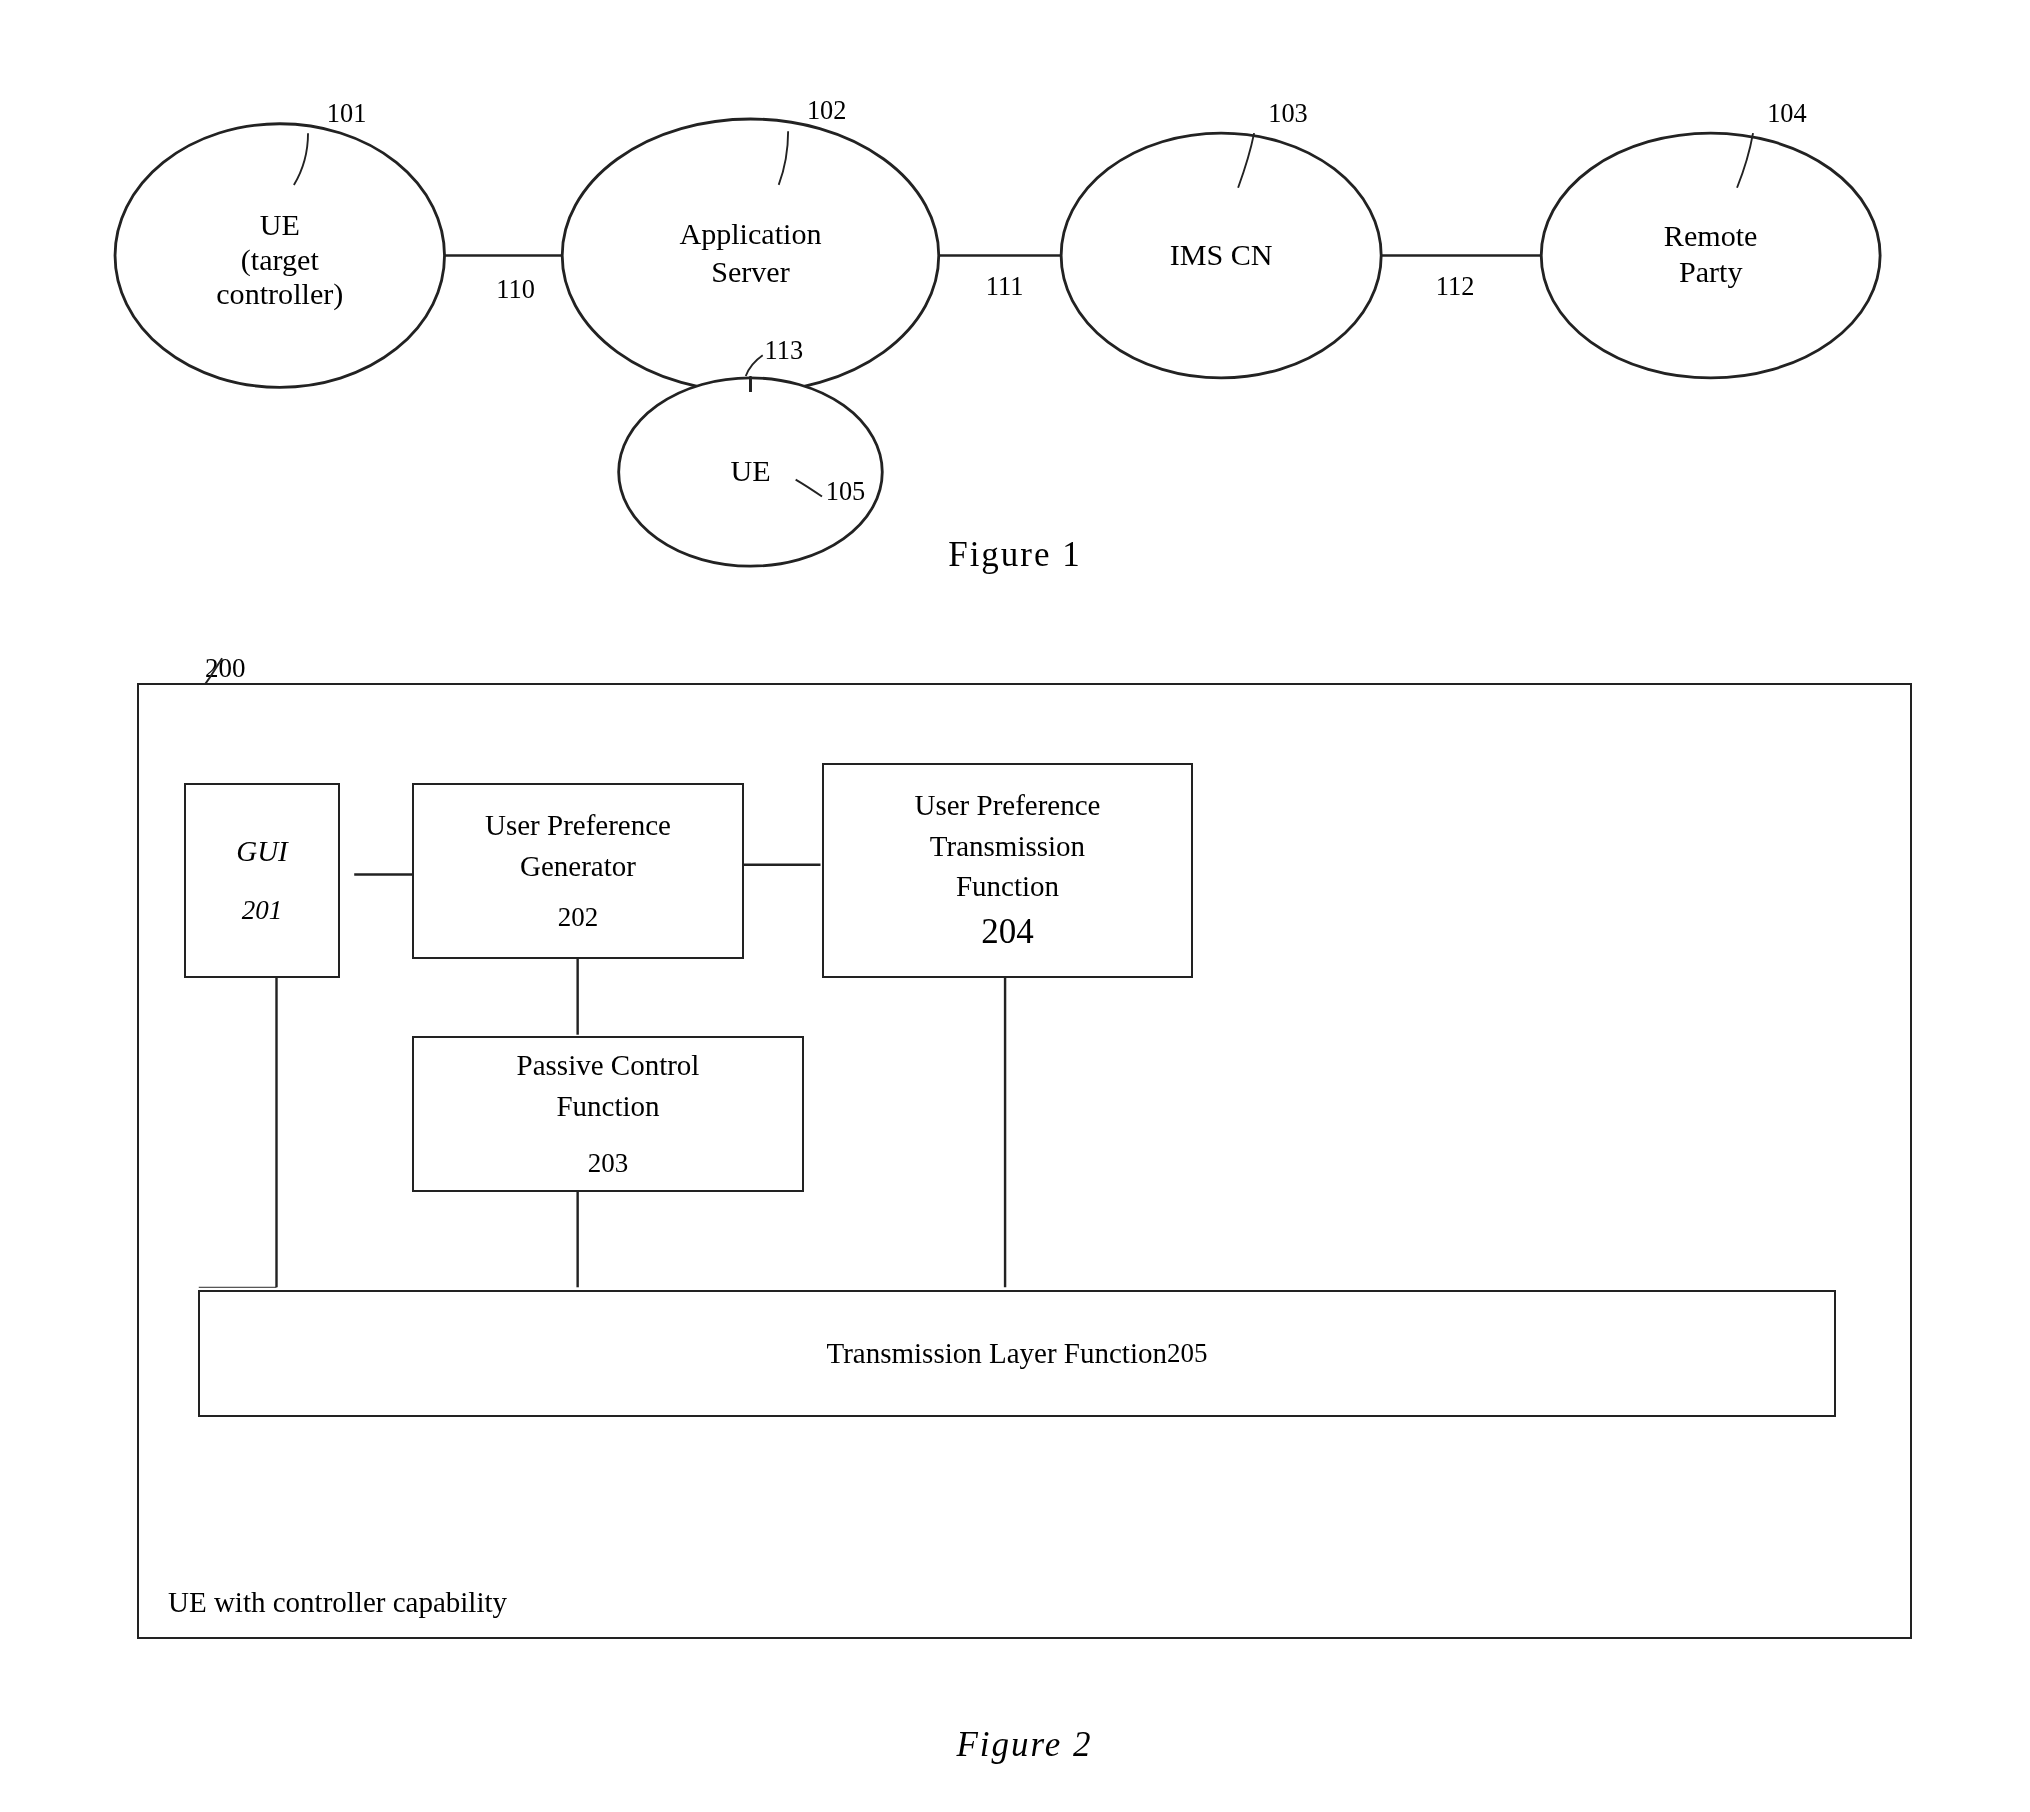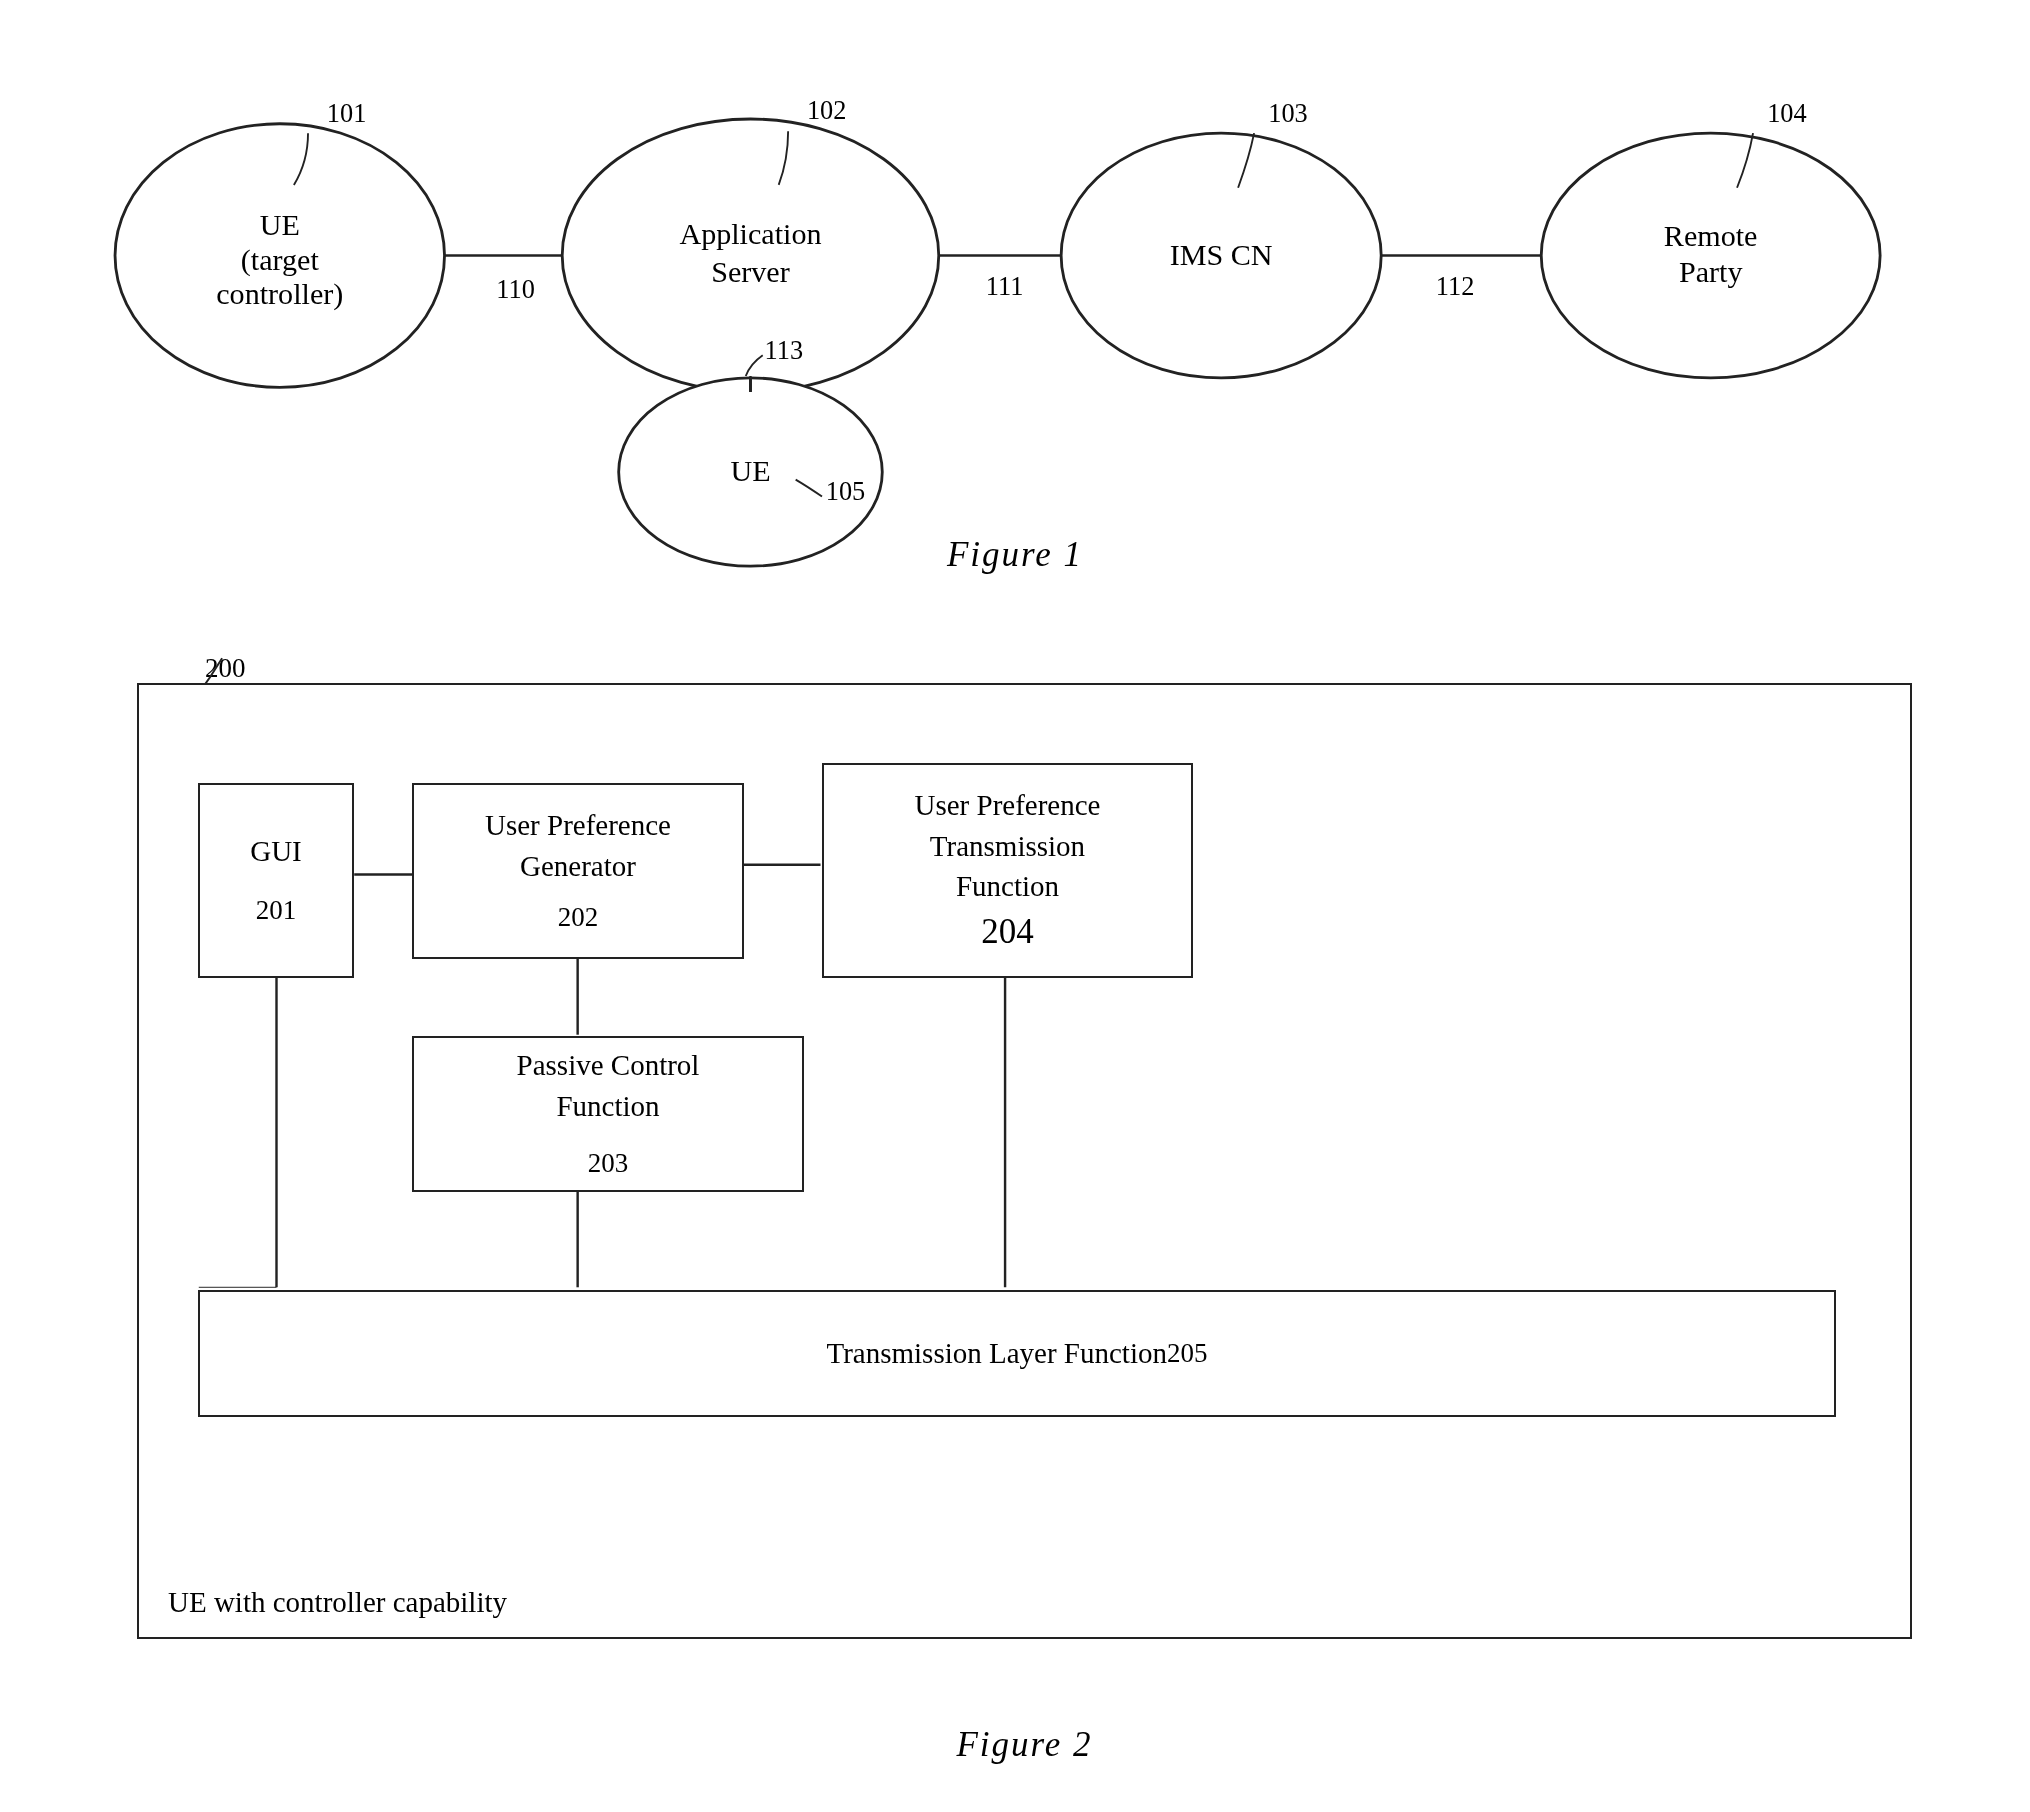--- a/index.html
+++ b/index.html
@@ -151,21 +151,21 @@
       <line x1="760" y1="375" x2="760" y2="360" stroke="#222" stroke-width="2.5"></line>
       <line x1="760" y1="374" x2="760" y2="362" stroke="#222" stroke-width="2.5"></line>
 
       <line x1="760" y1="375" x2="760" y2="358" stroke="#222" stroke-width="2.5"></line>
       <text x="775" y="340" font-family="Times New Roman" font-size="28">113</text>
 
       <path d="M 773 336 Q 760 345 755 358" fill="none" stroke="#222" stroke-width="2"></path>
 
     </svg>
 
-    <div style="position:absolute; bottom:9.8px; left:50%; transform:translateX(-50%); font-size:35px; font-style:italic; letter-spacing:2px; white-space:nowrap;text-align:center;">Figure 1</div>
+    <div style="position:absolute; bottom:9.8px; left:50%; transform:translateX(-50%); font-size:35px; letter-spacing:2px; white-space:nowrap;text-align:center;">Figure 1</div>
   </div>
 
   <div class="figure2-area">
 
     <div style="position:absolute; top:29px; left:146px; font-size:27px; font-family:'Times New Roman',serif;">200</div>
 
     <svg style="position:absolute;top:0;left:0;width:293px;height:98px;pointer-events:none;" xmlns="http://www.w3.org/2000/svg" viewBox="0 0 300 100" width="293" height="98">
       <path d="M 167 35 Q 155 55 140 75" fill="none" stroke="#222" stroke-width="2"></path>
     </svg>
 
@@ -182,21 +182,21 @@
         <line x1="450" y1="280" x2="450" y2="360" stroke="#222" stroke-width="2.5"></line>
 
         <line x1="890" y1="300" x2="890" y2="620" stroke="#222" stroke-width="2.5"></line>
 
         <line x1="450" y1="520" x2="450" y2="620" stroke="#222" stroke-width="2.5"></line>
 
         <line x1="140" y1="300" x2="140" y2="620" stroke="#222" stroke-width="2.5"></line>
         <line x1="60" y1="620" x2="140" y2="620" stroke="#222" stroke-width="1" stroke-dasharray="0"></line>
       </svg>
 
-      <div class="inner-box" style="left:59px; top:98px; width:156px; height:195px;">
+      <div class="inner-box" style="left:45px; top:98px; width:156px; height:195px;font-style:italic;">
         <div>
           <div class="box-label-text">GUI</div>
           <div style="font-size:27px; margin-top:21px;">201</div>
         </div>
       </div>
 
       <div class="inner-box" style="left:273px; top:98px; width:332px; height:176px;">
         <div>
           <div class="box-label-text">User Preference<br>Generator</div>
           <div style="font-size:27px; margin-top:13px;">202</div>

